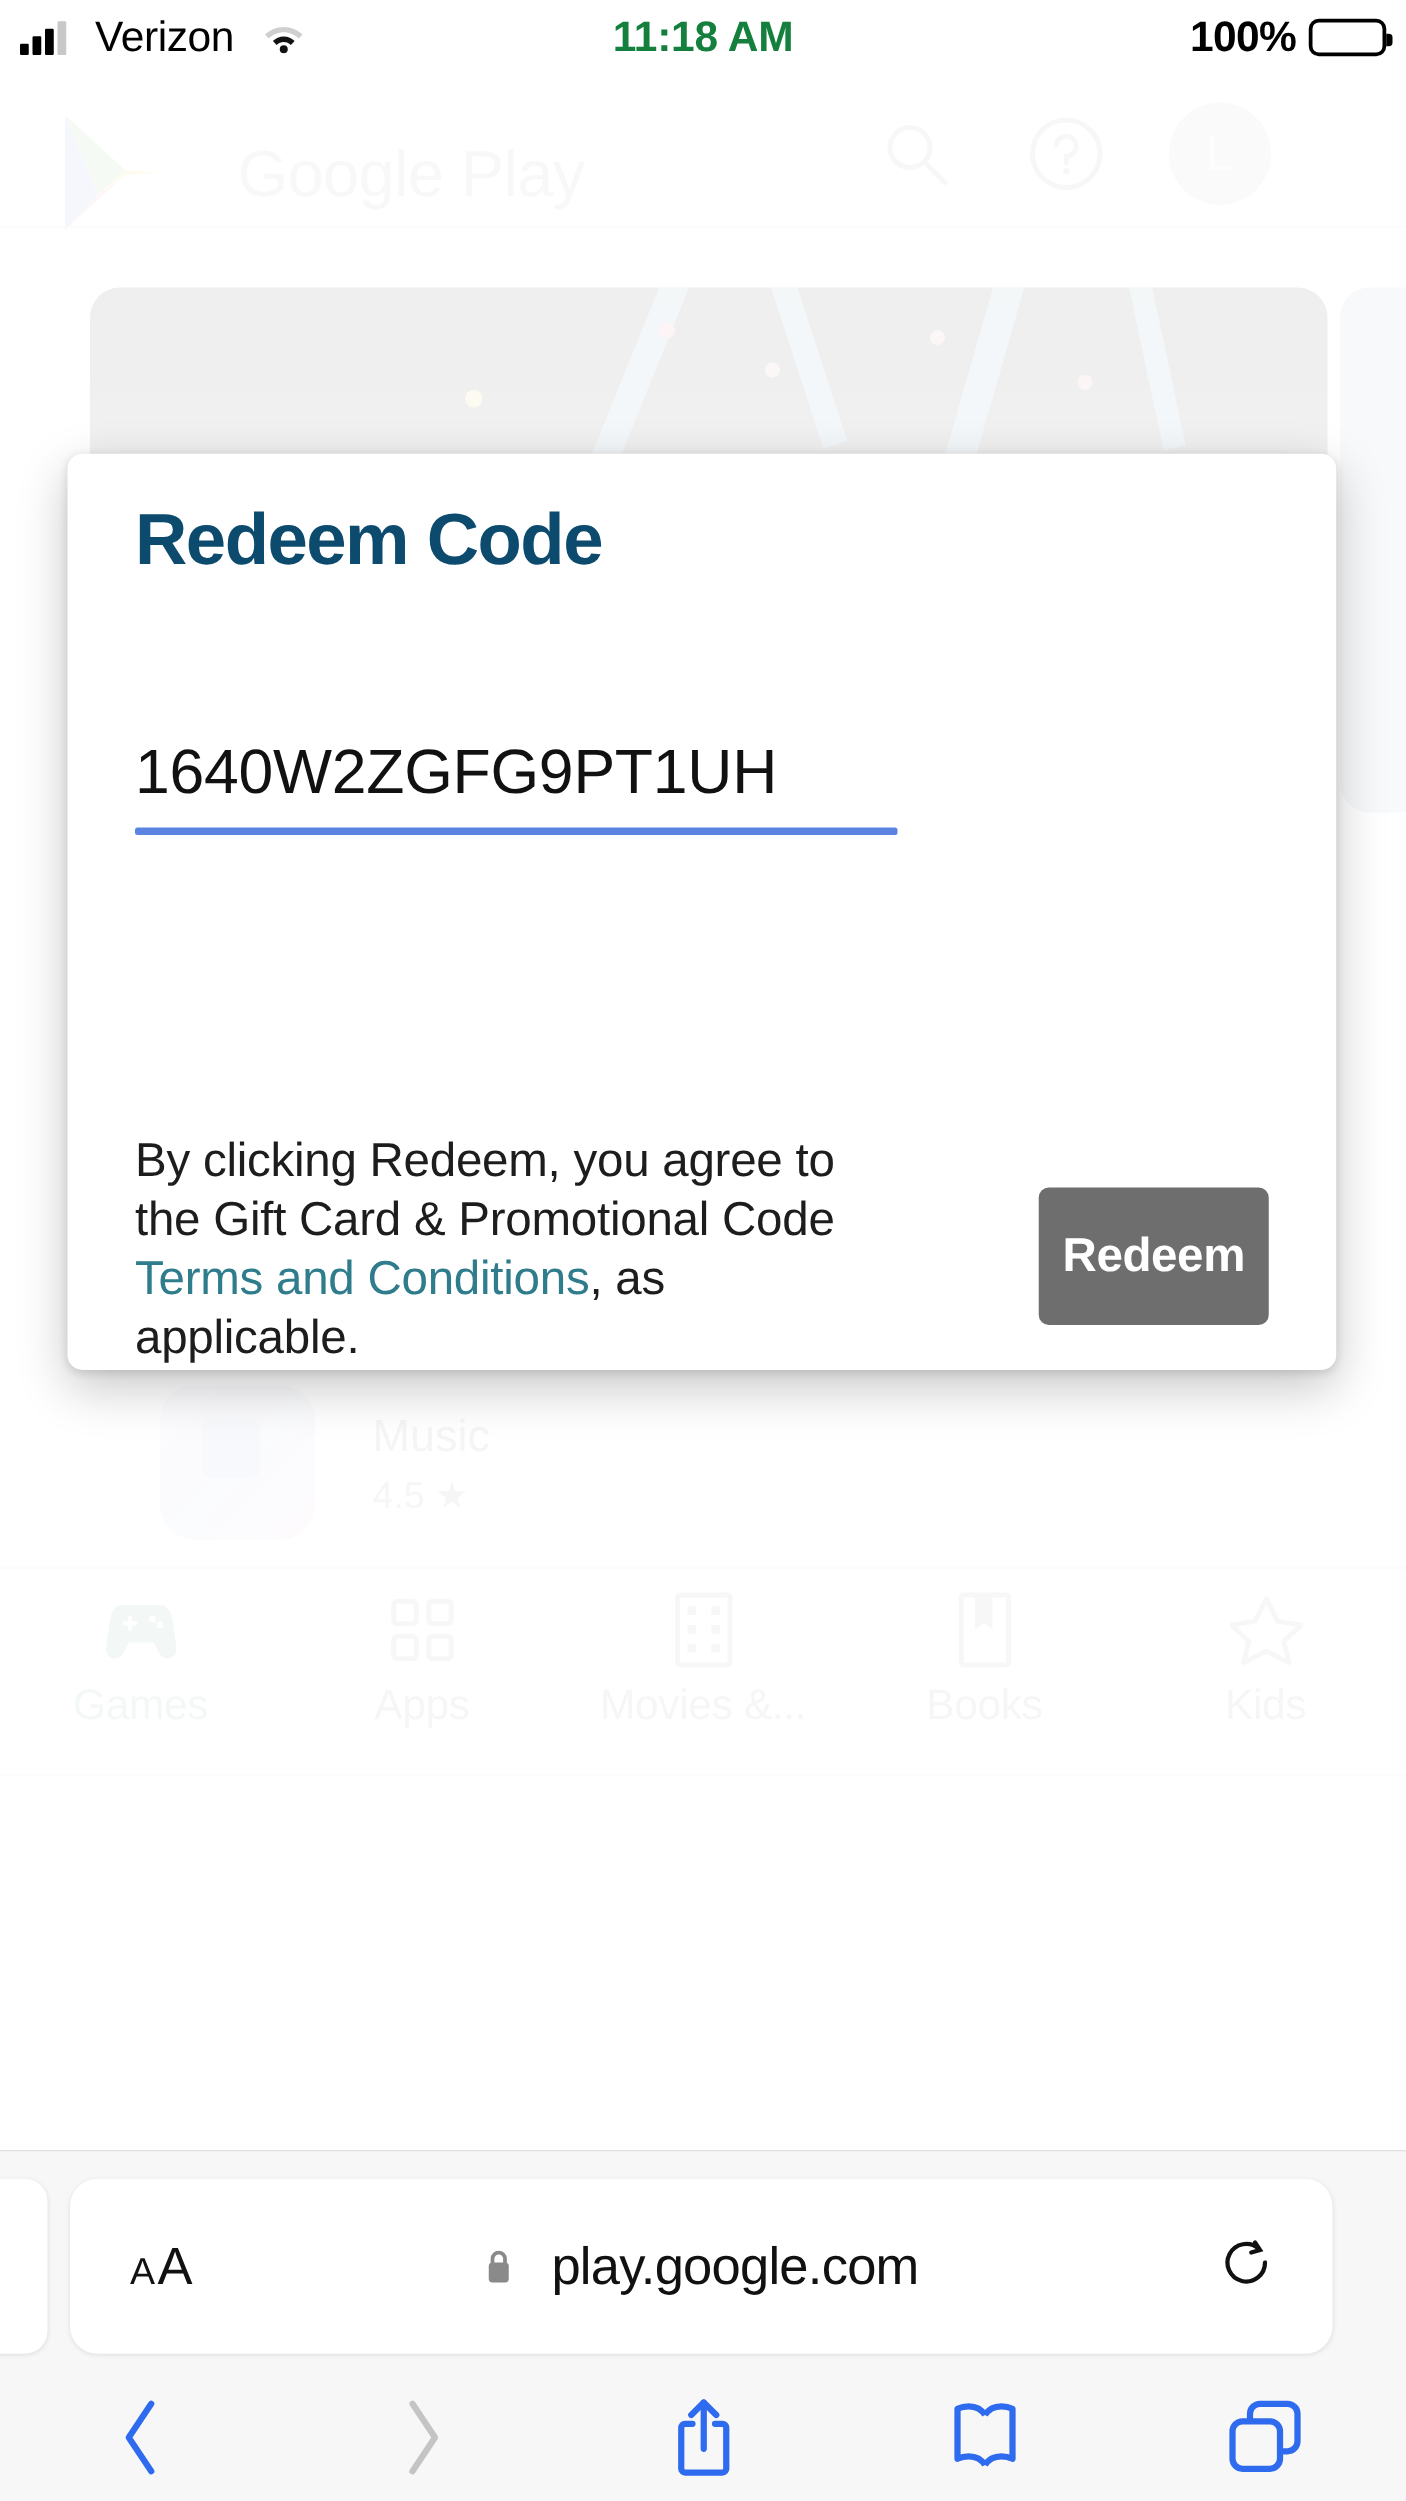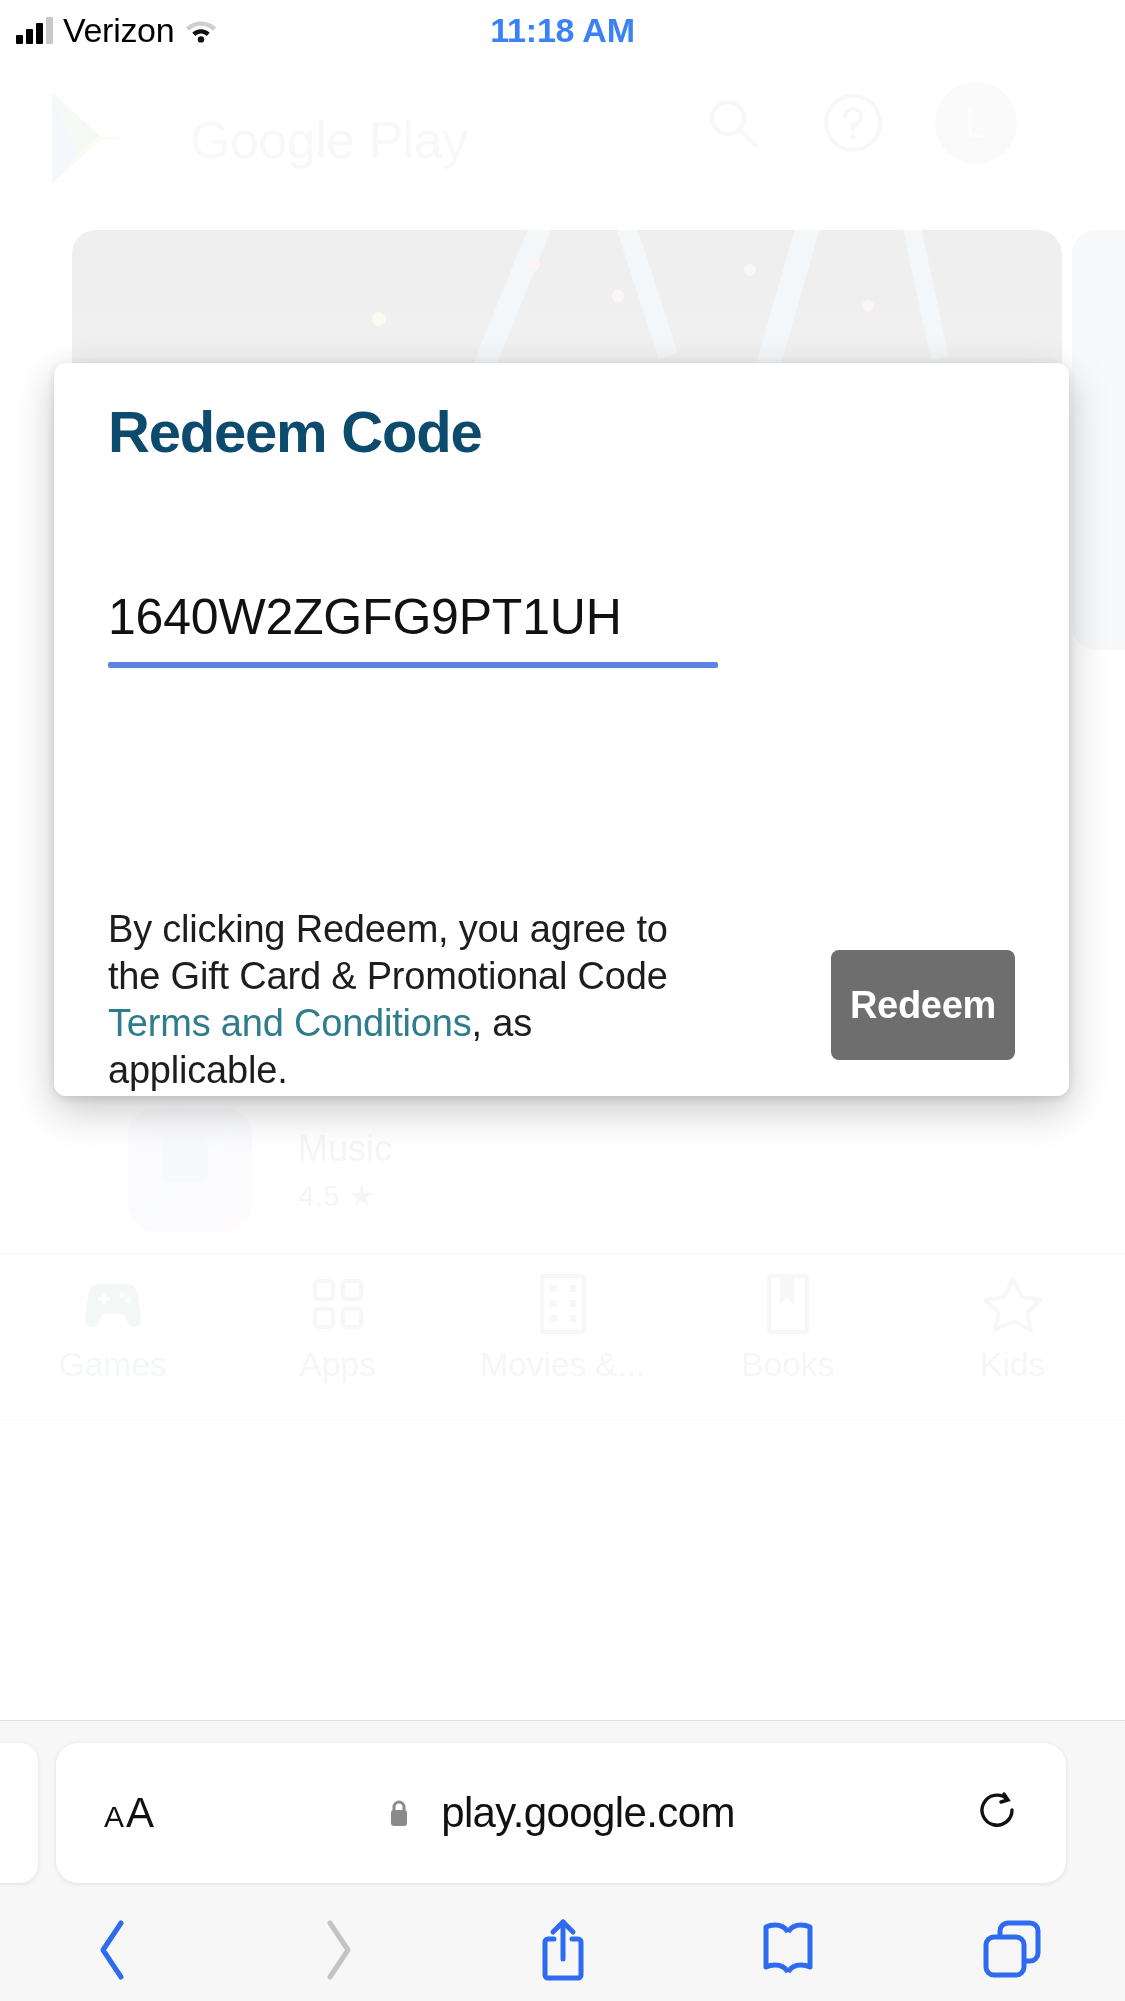--- a/index.html
+++ b/index.html
@@ -19,35 +19,35 @@
   
   .statusbar {
     position: absolute; top: 0; left: 0;
     width: 1125px; height: 60px;
     background: #ffffff;
     display: flex; align-items: center;
     z-index: 60;
   }
   .sb-left {
     position: absolute; left: 16px; top: 0; height: 60px;
-    display: flex; align-items: center; gap: 10px;
+    display: flex; align-items: center; gap: 23px;
   }
   .sig { display: flex; align-items: flex-end; gap: 3px; height: 28px; }
   .sig i { display: block; width: 7px; background: #000; border-radius: 1px; }
   .sig i:nth-child(1) { height: 9px; }
   .sig i:nth-child(2) { height: 15px; }
   .sig i:nth-child(3) { height: 21px; }
   .sig i:nth-child(4) { height: 27px; background: #c8c8c8; }
   .carrier { font-size: 34px; font-weight: 500; color: #000; letter-spacing: -0.3px; }
   .wifi { position: relative; width: 34px; height: 26px; }
   .wifi svg { display: block; }
   .sb-center {
     position: absolute; left: 0; right: 0; top: 0; height: 60px;
     display: flex; align-items: center; justify-content: center;
-    font-size: 34px; font-weight: 700; color: #3b82f6; letter-spacing: -0.2px;
+    font-size: 34px; font-weight: 700; color: #15803d; letter-spacing: -0.2px;
   }
   .sb-right {
     position: absolute; right: 16px; top: 0; height: 60px;
     display: flex; align-items: center; gap: 10px;
   }
   .batt-pct { font-size: 34px; font-weight: 600; color: #000; letter-spacing: -0.5px; }
   .batt {
     position: relative; width: 62px; height: 30px;
     border: 3px solid #000; border-radius: 8px;
     padding: 2px;
@@ -273,20 +273,24 @@
       <span class="carrier">Verizon</span>
       <span class="wifi">
         <svg width="34" height="26" viewBox="0 0 34 26">
           <path d="M17 4.5C11 4.5 5.8 6.9 2 10.6l3 3.1C8.2 10.6 12.4 8.7 17 8.7s8.8 1.9 12 5l3-3.1C28.2 6.9 23 4.5 17 4.5z" fill="#cfcfcf"></path>
           <path d="M17 12.2c-3.4 0-6.5 1.4-8.7 3.6l3 3.1c1.5-1.5 3.5-2.4 5.7-2.4s4.2.9 5.7 2.4l3-3.1c-2.2-2.2-5.3-3.6-8.7-3.6z" fill="#111"></path>
           <circle cx="17" cy="22.4" r="3.2" fill="#111"></circle>
         </svg>
       </span>
     </div>
     <div class="sb-center">11:18 AM</div>
+    <div class="sb-right">
+      <span class="batt-pct">100%</span>
+      <span class="batt"><span class="fill"></span></span>
+    </div>
   </div>
 
   <div class="page">
 
     <div class="play-header">
       <span class="play-logo">
         <svg width="92" height="100" viewBox="0 0 92 100">
           <path d="M4 4 L52 48 L30 68 Z" fill="#d8ebd5"></path>
           <path d="M4 4 L30 68 L4 96 Z" fill="#d6e0f5"></path>
           <path d="M4 96 L30 68 L52 52 Z" fill="#f7dfe0"></path>

